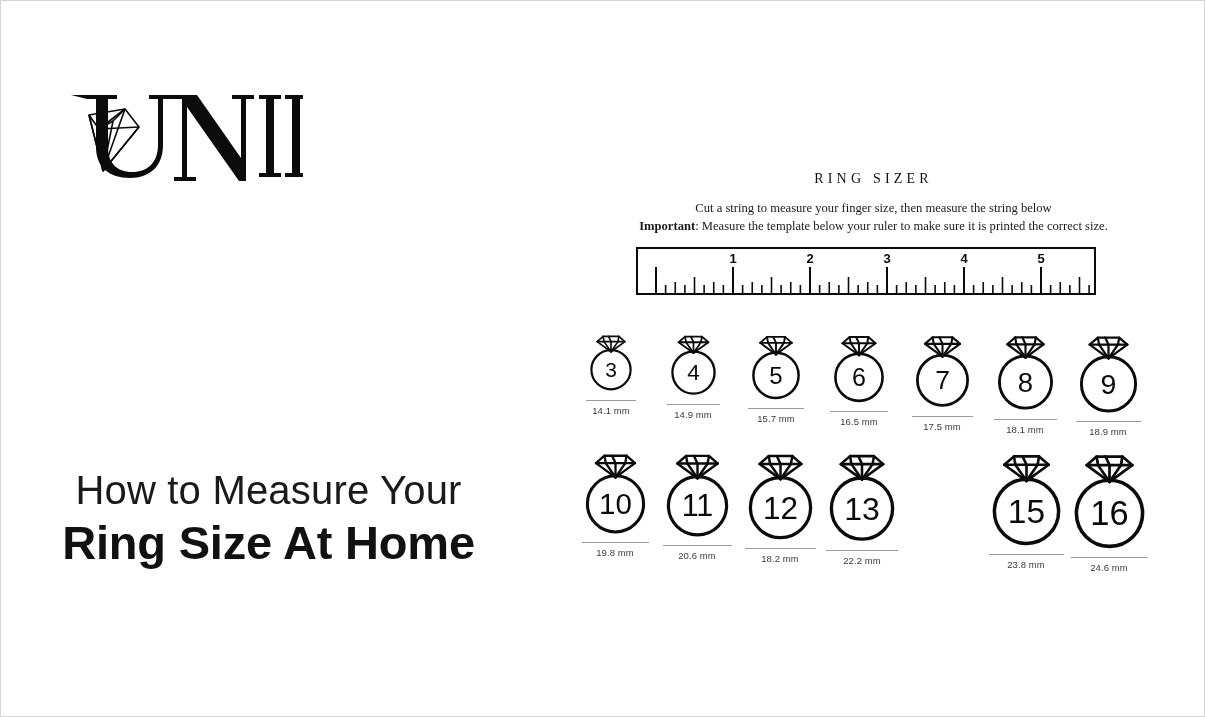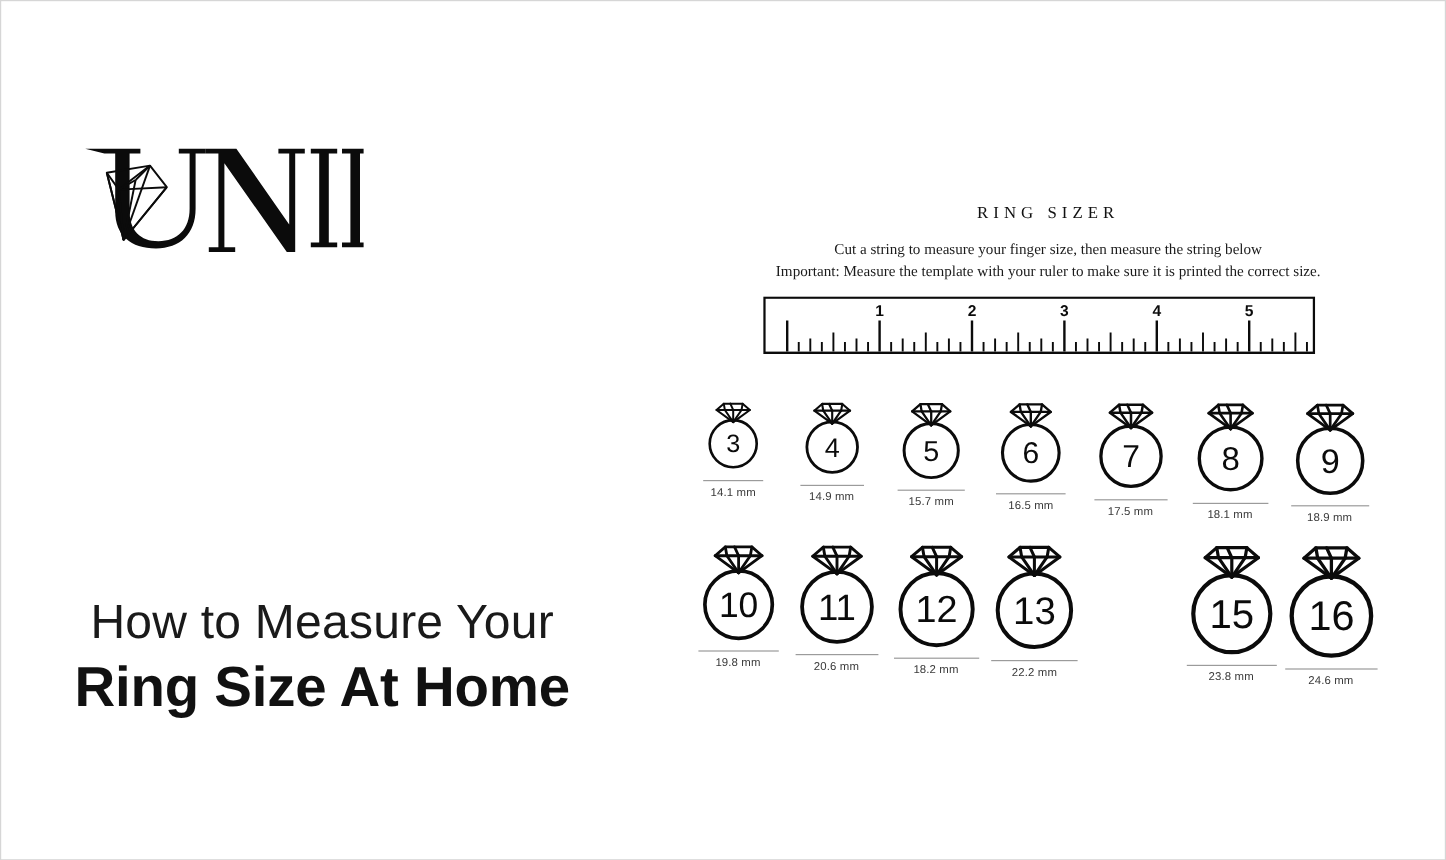--- a/index.html
+++ b/index.html
@@ -22,21 +22,20 @@
     border: 1px solid #d6d6d6;
   }
 
   
   #left-panel {
     position: absolute;
     left: 0;
     top: 0;
     width: 540px;
     height: 520px;
-    margin-top: 29px;
   }
   #brand-logo {
     position: absolute;
     left: 62px;
     top: 78px;
     width: 240px;
     height: 110px;
   }
   #headline-block {
     position: absolute;
@@ -93,21 +92,21 @@
     font-family: "Liberation Serif", serif;
     font-size: 12.6px;
     color: #1a1a1a;
     line-height: 1.42;
   }
   #instructions .line {
     display: block;
     white-space: nowrap;
   }
   #instructions .strong {
-    font-weight: normal;
+    font-weight: bold;
   }
 
   
   #ruler-wrap {
     position: absolute;
     left: 95px;
     top: 246px;
     width: 460px;
     height: 48px;
   }
@@ -182,21 +181,21 @@
     </div>
 
   </div>
 
   <div id="right-panel">
 
     <div id="sizer-title">RING SIZER</div>
 
     <div id="instructions">
       <span class="line">Cut a string to measure your finger size, then measure the string below</span>
-      <span class="line"><span class="strong">Important</span><span>: Measure the template with your ruler to make sure it is printed the correct size.</span></span>
+      <span class="line"><span class="strong">Important</span><span>: Measure the template below your ruler to make sure it is printed the correct size.</span></span>
     </div>
 
     <div id="ruler-wrap">
       <svg id="ruler-svg" width="460" height="48" viewBox="0 0 460 48">
         <rect x="1" y="1" width="458" height="46" fill="none" stroke="#0b0b0b" stroke-width="2"></rect>
         <g id="ruler-ticks">
             <line x1="20" y1="46" x2="20" y2="20" stroke="#0b0b0b" stroke-width="2"></line>
             <line x1="29.625" y1="46" x2="29.625" y2="38" stroke="#0b0b0b" stroke-width="1.6"></line>
             <line x1="39.25" y1="46" x2="39.25" y2="35" stroke="#0b0b0b" stroke-width="1.6"></line>
             <line x1="48.875" y1="46" x2="48.875" y2="38" stroke="#0b0b0b" stroke-width="1.6"></line>

